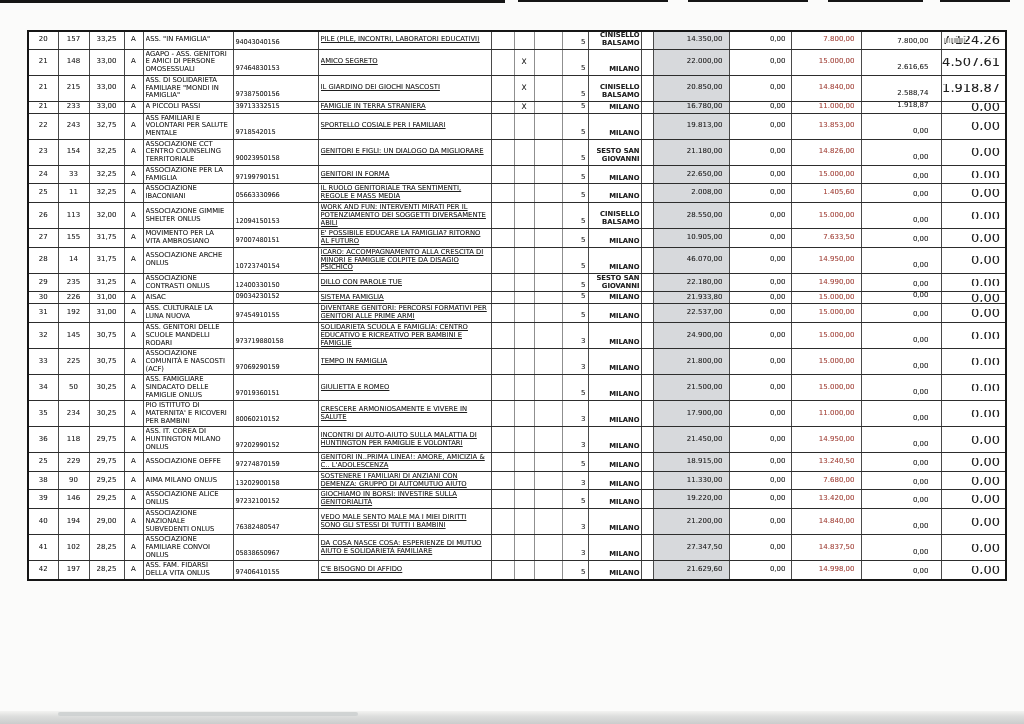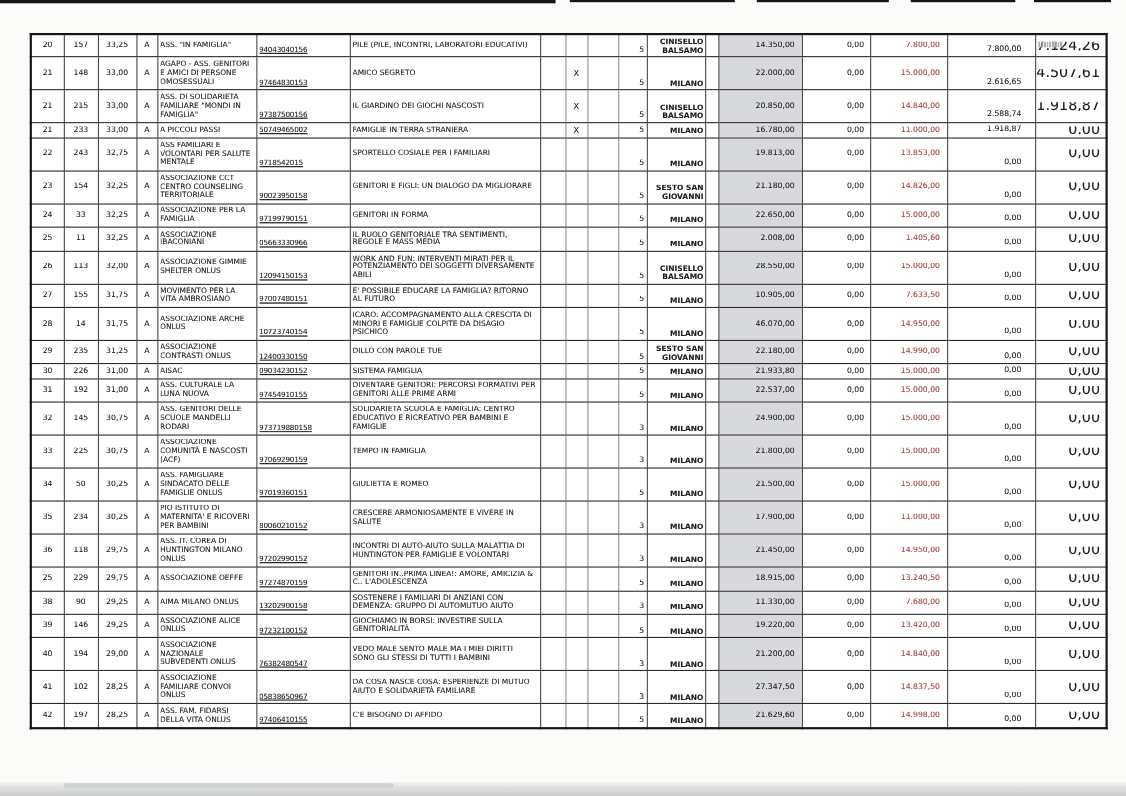--- a/index.html
+++ b/index.html
@@ -26,41 +26,41 @@
     background:linear-gradient(to bottom,#f2f2f0 0%,#d8d9d8 40%,#c2c4c4 100%);
     opacity:.85;
   }
   .bottom-smudge{
     position:absolute;left:58px;top:712px;width:300px;height:4px;
     background:#cdd0d0;border-radius:2px;opacity:.9;
   }
   
   table.rank{
     position:absolute;left:27px;top:30px;
-    width:978px;height:633px;
+    width:978px;height:551px;
     border-collapse:collapse;table-layout:fixed;
     border:2px solid #161616;
     background:#fff;
   }
   td{
     border:1px solid var(--grid);
     border-bottom:1.5px solid #2d2d2d;
     vertical-align:middle;
     font-size:6.8px;line-height:7.8px;
     overflow:hidden;
     text-shadow:0 0 .4px rgba(40,40,40,.35);
   }
   td .ci{display:block;overflow:hidden;}
   
   .c-rank,.c-app_id,.c-score,.c-status{text-align:center;font-size:7px;}
   .c-association{text-align:left;padding:1px 2px;}
   .c-association .ci{max-height:23px;}
-  .c-fiscal_code{vertical-align:bottom;text-align:left;padding:0 1px 2px 2px;font-size:6.6px;letter-spacing:-0.2px;text-decoration:underline;}
+  .c-fiscal_code{vertical-align:bottom;text-align:left;padding:0 1px 2px 2px;font-size:6.6px;letter-spacing:-0.2px;}
   .c-project{text-align:left;padding:1px 2px;}
-  .c-project .ci{max-height:23px;}
+  .c-project .ci{max-height:23px;text-decoration:underline;}
   .c-cb_a,.c-cb_b,.c-cb_c{text-align:center;font-size:7.5px;
     border-left:1px solid var(--grid-light);border-right:1px solid var(--grid-light);}
   .c-points{vertical-align:bottom;text-align:right;padding:0 2px 2px 0;font-size:7px;
     border-left:1px solid var(--grid-light);}
   .c-city{vertical-align:bottom;text-align:right;padding:0 1px 1px 2px;font-weight:bold;}
   .c-city .ci{max-height:17px;}
   .c-spacer{}
   .c-requested{background:var(--shade);text-align:right;padding-right:6px;font-size:7px;}
   .c-zero{text-align:right;padding-right:5px;font-size:7px;}
   .c-granted{text-align:right;padding-right:6px;font-size:7px;color:var(--granted);}
@@ -278,21 +278,21 @@
         <td class="c-score">
           <span class="ci">33,00</span>
         </td>
         <td class="c-status">
           <span class="ci">A</span>
         </td>
         <td class="c-association">
           <span class="ci">A PICCOLI PASSI</span>
         </td>
         <td class="c-fiscal_code">
-          <span class="ci">50749465002</span>
+          <span class="ci">39713332515</span>
         </td>
         <td class="c-project">
           <span class="ci">FAMIGLIE IN TERRA STRANIERA</span>
         </td>
         <td class="c-cb_a">
           <span class="ci"></span>
         </td>
         <td class="c-cb_b">
           <span class="ci">X</span>
         </td>

